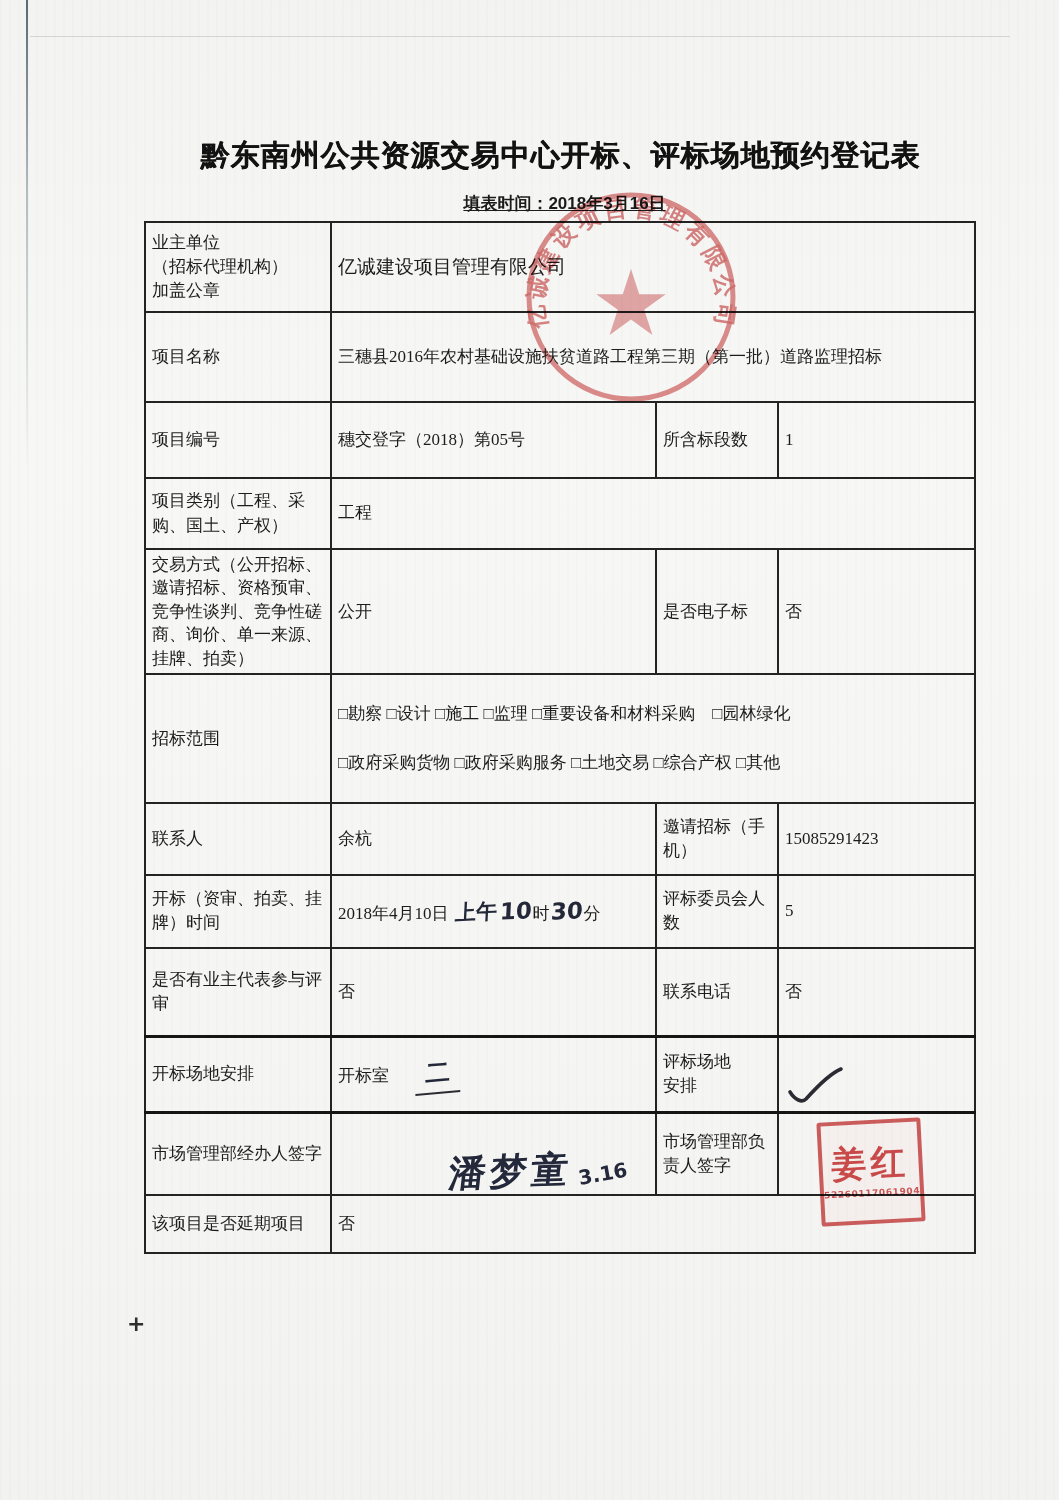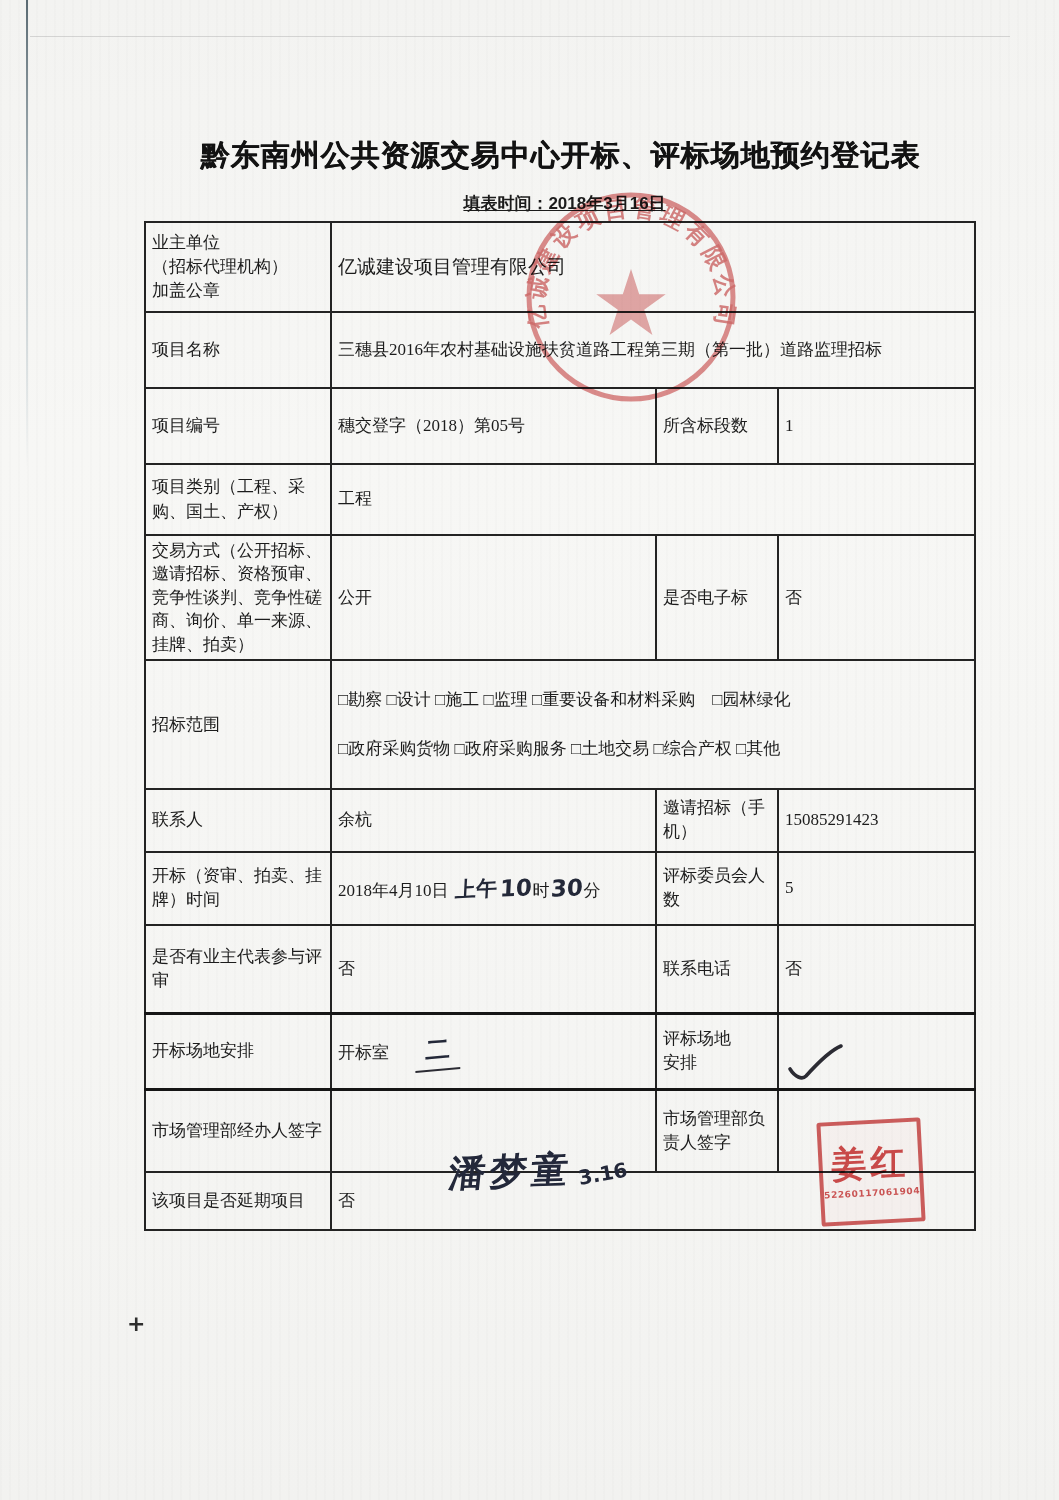--- a/index.html
+++ b/index.html
@@ -114,21 +114,21 @@
       <col style="width:122px">
       <col style="width:197px">
   </colgroup>
   <tbody>
       <tr style="height:90px">
     <td>业主单位
 （招标代理机构）
 加盖公章</td>
     <td colspan="3" style="font-size:19px">亿诚建设项目管理有限公司</td>
   </tr>
-  <tr style="height:76px">
+  <tr style="height:90px">
     <td>项目名称</td>
     <td colspan="3">三穗县2016年农村基础设施扶贫道路工程第三期（第一批）道路监理招标</td>
   </tr>
   <tr style="height:76px">
     <td>项目编号</td>
     <td>穗交登字（2018）第05号</td>
     <td>所含标段数</td>
     <td>1</td>
   </tr>
   <tr style="height:71px">
@@ -141,21 +141,21 @@
     <td>是否电子标</td>
     <td>否</td>
   </tr>
   <tr style="height:76px">
     <td>招标范围</td>
     <td colspan="3" class="options">
       <div>□勘察 □设计 □施工 □监理 □重要设备和材料采购　□园林绿化</div>
       <div>□政府采购货物 □政府采购服务 □土地交易 □综合产权 □其他</div>
     </td>
   </tr>
-  <tr style="height:63px">
+  <tr style="height:72px">
     <td>联系人</td>
     <td>余杭</td>
     <td>邀请招标（手机）</td>
     <td>15085291423</td>
   </tr>
   <tr style="height:73px">
     <td>开标（资审、拍卖、挂牌）时间</td>
     <td style="white-space:nowrap">
       <span>2018年4月10日</span><span class="hw hw-ampm">上午</span><span class="hw hw-num">10</span><span>时</span><span class="hw hw-num">30</span><span>分</span>
     </td>

